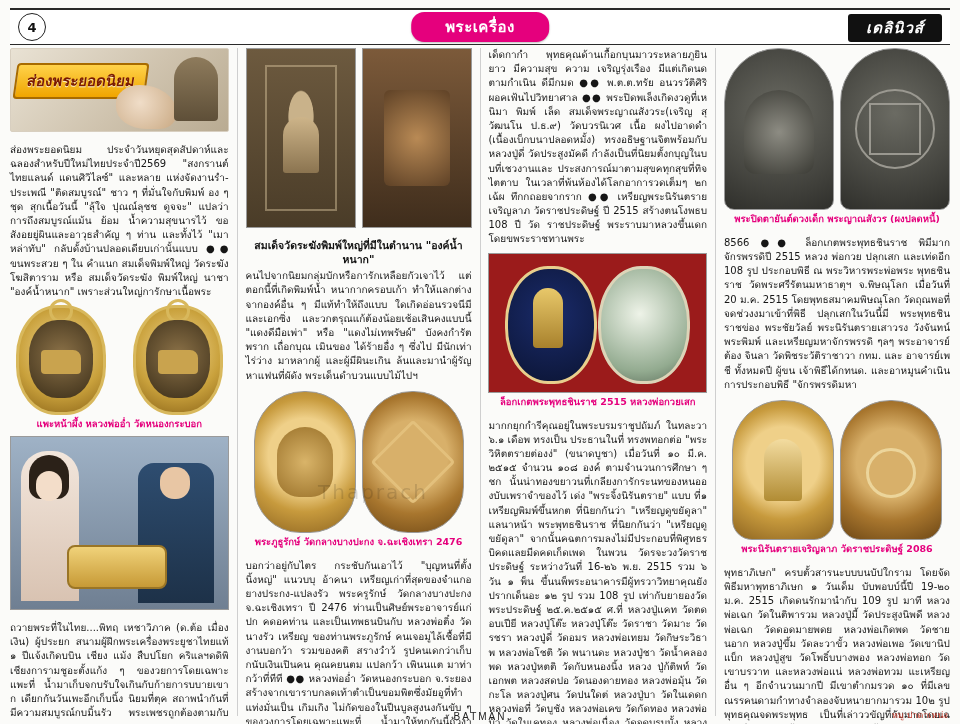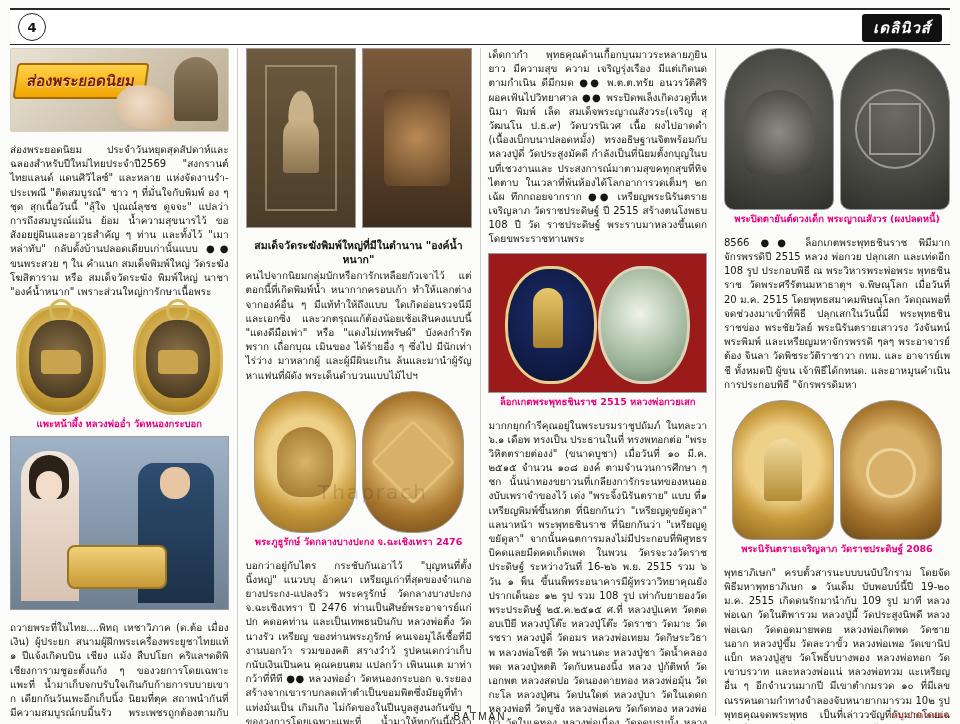--- a/index.html
+++ b/index.html
@@ -33,21 +33,21 @@
   }
   .section-pill{
     position:absolute;left:50%;transform:translateX(-50%);
     background:#e5007d;color:#fff;font-size:15px;font-weight:bold;
     padding:3px 34px;border-radius:13px;letter-spacing:.5px;
     box-shadow:0 1px 2px rgba(0,0,0,.25);
   }
   .brandmark{
     position:absolute;right:8px;top:4px;
     background:#111;color:#fff;font-size:15px;font-weight:bold;
-    padding:2px 11px;border-radius:3px;font-style:italic;letter-spacing:1px;text-align:right;
+    padding:2px 18px;border-radius:3px;font-style:italic;letter-spacing:1px;text-align:right;
   }
   
   .cols{position:absolute;top:48px;left:10px;right:10px;bottom:8px;display:flex;gap:8px;}
   .col{position:relative;}
   .c1{width:228px;}
   .c2{width:228px;}
   .c3{width:228px;}
   .c4{width:228px;}
   .vrule{width:1px;background:#cfcfcf;}
   .tx{font-size:10px;line-height:1.42;text-align:justify;color:#161616;}
@@ -131,20 +131,21 @@
   .mt4{margin-top:11px;}
   .mt6{margin-top:6px;}
 </style>
 </head>
 <body>
 
 <div class="page">
 
   <div class="masthead">
     <div class="pagenum">4</div>
+    <div class="section-pill thaiBody">พระเครื่อง</div>
     <div class="brandmark thaiBody">เดลินิวส์</div>
   </div>
 
   <div class="cols">
 
     <div class="col c1">
 
       <div class="logoart">
         <div class="ribbon thaiBody">ส่องพระยอดนิยม</div>
         <div class="hand"></div>

